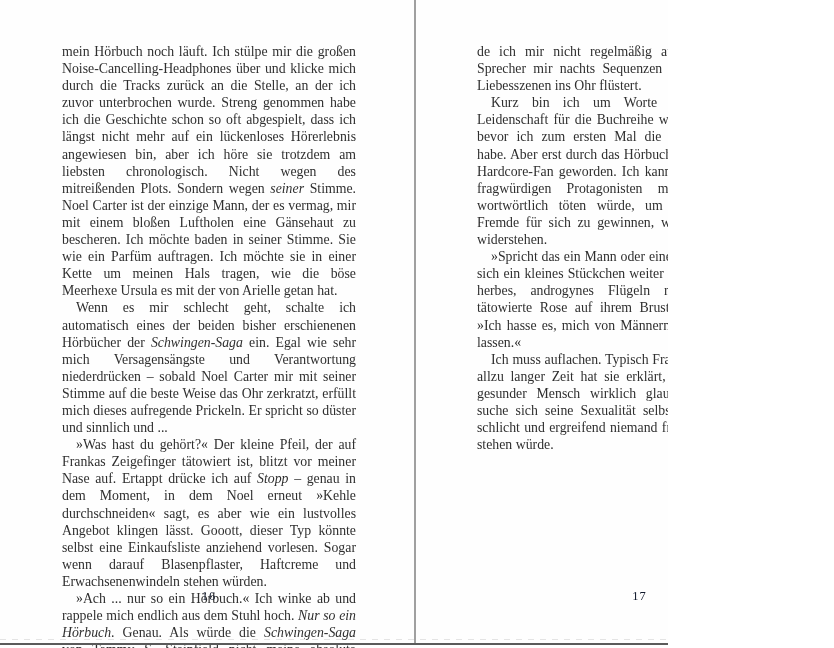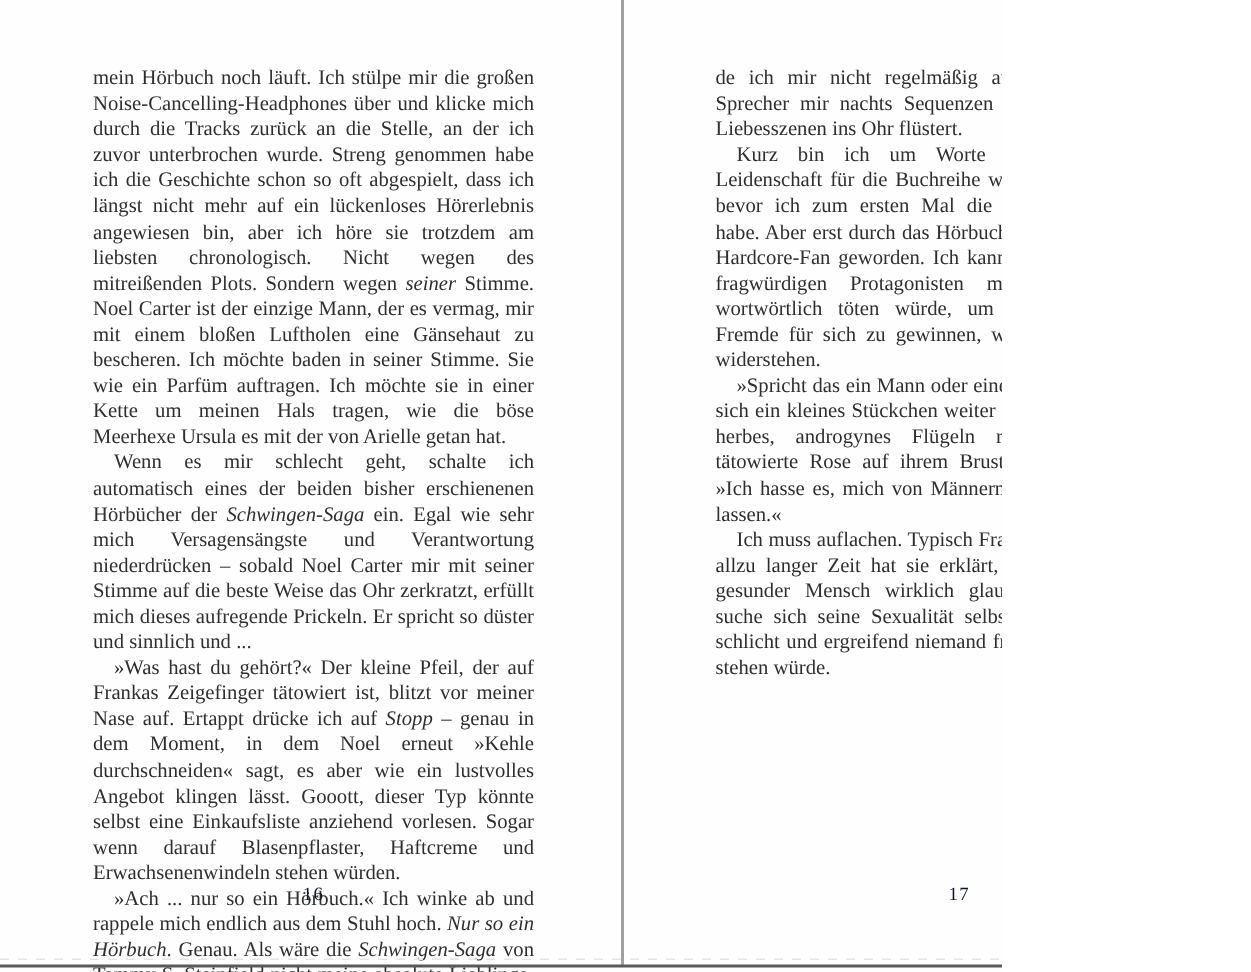--- a/index.html
+++ b/index.html
@@ -86,21 +86,21 @@
 </head>
 <body>
 
 <div class="spread">
 
   <div class="page page-left">
     <div class="text-block">
         <p><span>mein Hörbuch noch läuft. Ich stülpe mir die großen Noise-Cancelling-Headphones über und klicke mich durch die Tracks zurück an die Stelle, an der ich zuvor unterbrochen wurde. Streng genommen habe ich die Geschichte schon so oft abgespielt, dass ich längst nicht mehr auf ein lückenloses Hörerlebnis angewiesen bin, aber ich höre sie trotzdem am liebsten chronologisch. Nicht wegen des mitreißenden Plots. Sondern wegen </span><span class="italic">seiner</span><span> Stimme. Noel Carter ist der einzige Mann, der es vermag, mir mit einem bloßen Luftholen eine Gänsehaut zu bescheren. Ich möchte baden in seiner Stimme. Sie wie ein Parfüm auftragen. Ich möchte sie in einer Kette um meinen Hals tragen, wie die böse Meerhexe Ursula es mit der von Arielle getan hat.</span></p>
         <p class="indent"><span>Wenn es mir schlecht geht, schalte ich automatisch eines der beiden bisher erschienenen Hörbücher der </span><span class="italic">Schwingen-Saga</span><span> ein. Egal wie sehr mich Versagensängste und Verantwortung niederdrücken – sobald Noel Carter mir mit seiner Stimme auf die beste Weise das Ohr zerkratzt, erfüllt mich dieses aufregende Prickeln. Er spricht so düster und sinnlich und ...</span></p>
         <p class="indent"><span>»Was hast du gehört?« Der kleine Pfeil, der auf Frankas Zeigefinger tätowiert ist, blitzt vor meiner Nase auf. Ertappt drücke ich auf </span><span class="italic">Stopp</span><span> – genau in dem Moment, in dem Noel erneut »Kehle durchschneiden« sagt, es aber wie ein lustvolles Angebot klingen lässt. Gooott, dieser Typ könnte selbst eine Einkaufsliste anziehend vorlesen. Sogar wenn darauf Blasenpflaster, Haftcreme und Erwachsenenwindeln stehen würden.</span></p>
-        <p class="indent"><span>»Ach ... nur so ein Hörbuch.« Ich winke ab und rappele mich endlich aus dem Stuhl hoch. </span><span class="italic">Nur so ein Hörbuch</span><span>. Genau. Als wäre die </span><span class="italic">Schwingen-Saga</span><span> von Tammy S. Steinfield nicht meine absolute Lieblings-Romantasy-Reihe. Und als wür-</span></p>
+        <p class="indent"><span>»Ach ... nur so ein Hörbuch.« Ich winke ab und rappele mich endlich aus dem Stuhl hoch. </span><span class="italic">Nur so ein Hörbuch</span><span>. Genau. Als würde die </span><span class="italic">Schwingen-Saga</span><span> von Tammy S. Steinfield nicht meine absolute Lieblings-Romantasy-Reihe. Und als wür-</span></p>
       </div>
     <div class="page-number">16</div>
   </div>
 
   <div class="gutter-line"></div>
 
   <div class="page page-right">
     <div class="text-block">
         <p><span>de ich mir nicht regelmäßig ausmalen, wie ihr Sprecher mir nachts Sequenzen aus den pikanten Liebesszenen ins Ohr flüstert.</span></p>
         <p class="indent"><span>Kurz bin ich um Worte verlegen. Meine Leidenschaft für die Buchreihe war schon entfacht, bevor ich zum ersten Mal die Vertonung gehört habe. Aber erst durch das Hörbuch bin ich zu einem Hardcore-Fan geworden. Ich kann einem moralisch fragwürdigen Protagonisten mit Flügeln, der wortwörtlich töten würde, um eine aufmüpfige Fremde für sich zu gewinnen, wohl einfach nicht widerstehen.</span></p>

